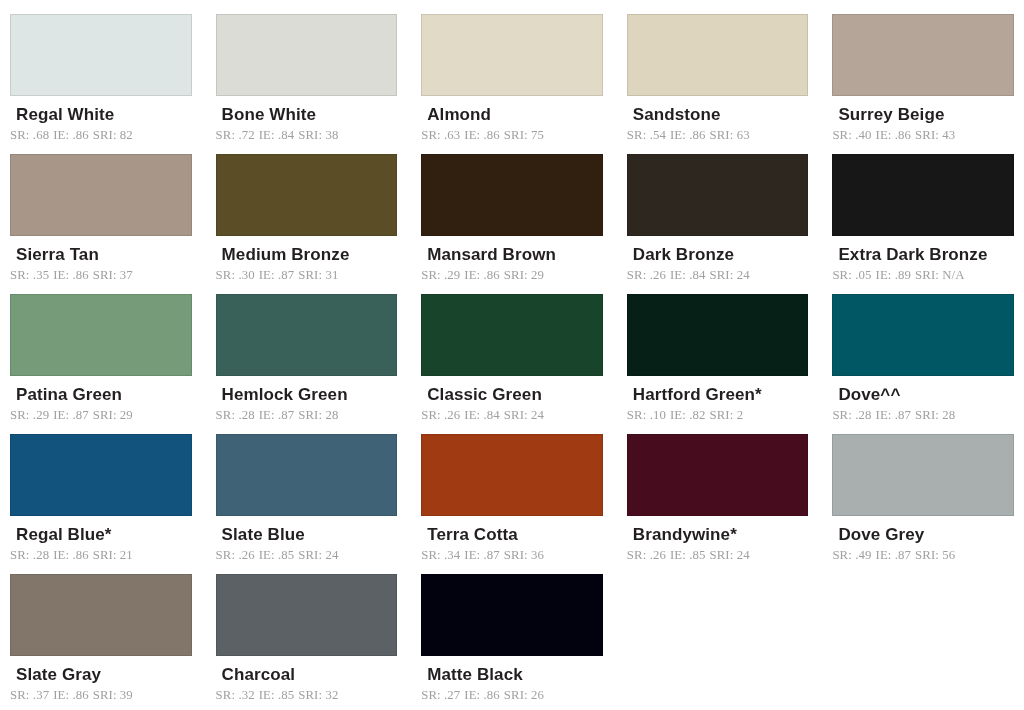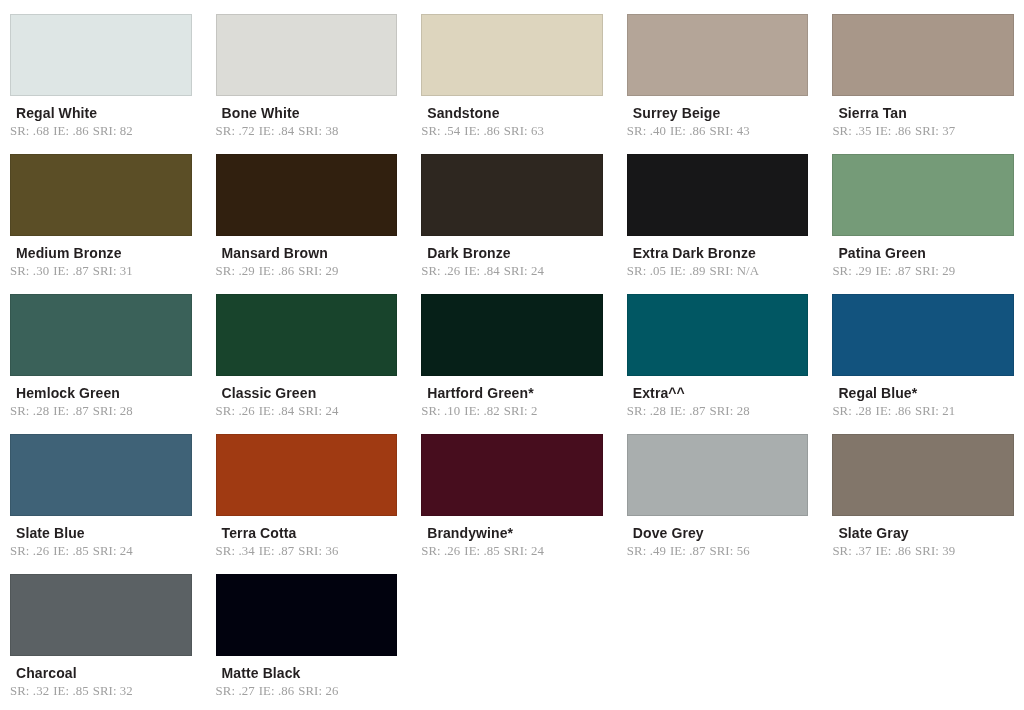--- a/index.html
+++ b/index.html
@@ -30,21 +30,21 @@
     align-items: stretch;
   }
   .swatch-chip {
     height: 82px;
     width: 100%;
     border: 1px solid rgba(0,0,0,0.10);
     box-sizing: border-box;
   }
   .swatch-name {
     margin-top: 9px;
-    font-size: 14px;
+    font-size: 17px;
     font-weight: bold;
     color: #231f20;
     line-height: 1.15;
     letter-spacing: 0.1px;
     white-space: nowrap;
     padding-left: 6px;
   }
   .swatch-metrics {
     margin-top: 3px;
     font-size: 12.8px;
@@ -62,20 +62,25 @@
 <div id="color-chart">
     <div class="swatch-cell">
       <div class="swatch-chip" style="background-color: rgb(222, 230, 229);"></div>
       <div class="swatch-name">Regal White</div>
       <div class="swatch-metrics"><span>SR:</span> <span>.68</span><span class="metric-gap"></span><span>IE:</span> <span>.86</span><span class="metric-gap"></span><span>SRI:</span> <span>82</span></div>
     </div>
     <div class="swatch-cell">
       <div class="swatch-chip" style="background-color: rgb(220, 220, 215);"></div>
       <div class="swatch-name">Bone White</div>
       <div class="swatch-metrics"><span>SR:</span> <span>.72</span><span class="metric-gap"></span><span>IE:</span> <span>.84</span><span class="metric-gap"></span><span>SRI:</span> <span>38</span></div>
+    </div>
+    <div class="swatch-cell">
+      <div class="swatch-chip" style="background-color: rgb(224, 218, 198);"></div>
+      <div class="swatch-name">Almond</div>
+      <div class="swatch-metrics"><span>SR:</span> <span>.63</span><span class="metric-gap"></span><span>IE:</span> <span>.86</span><span class="metric-gap"></span><span>SRI:</span> <span>75</span></div>
     </div>
     <div class="swatch-cell">
       <div class="swatch-chip" style="background-color: rgb(221, 213, 190);"></div>
       <div class="swatch-name">Sandstone</div>
       <div class="swatch-metrics"><span>SR:</span> <span>.54</span><span class="metric-gap"></span><span>IE:</span> <span>.86</span><span class="metric-gap"></span><span>SRI:</span> <span>63</span></div>
     </div>
     <div class="swatch-cell">
       <div class="swatch-chip" style="background-color: rgb(180, 165, 152);"></div>
       <div class="swatch-name">Surrey Beige</div>
       <div class="swatch-metrics"><span>SR:</span> <span>.40</span><span class="metric-gap"></span><span>IE:</span> <span>.86</span><span class="metric-gap"></span><span>SRI:</span> <span>43</span></div>
@@ -120,21 +125,21 @@
       <div class="swatch-name">Classic Green</div>
       <div class="swatch-metrics"><span>SR:</span> <span>.26</span><span class="metric-gap"></span><span>IE:</span> <span>.84</span><span class="metric-gap"></span><span>SRI:</span> <span>24</span></div>
     </div>
     <div class="swatch-cell">
       <div class="swatch-chip" style="background-color: rgb(6, 32, 24);"></div>
       <div class="swatch-name">Hartford Green*</div>
       <div class="swatch-metrics"><span>SR:</span> <span>.10</span><span class="metric-gap"></span><span>IE:</span> <span>.82</span><span class="metric-gap"></span><span>SRI:</span> <span>2</span></div>
     </div>
     <div class="swatch-cell">
       <div class="swatch-chip" style="background-color: rgb(1, 87, 99);"></div>
-      <div class="swatch-name">Extra^^</div>
+      <div class="swatch-name">Dove^^</div>
       <div class="swatch-metrics"><span>SR:</span> <span>.28</span><span class="metric-gap"></span><span>IE:</span> <span>.87</span><span class="metric-gap"></span><span>SRI:</span> <span>28</span></div>
     </div>
     <div class="swatch-cell">
       <div class="swatch-chip" style="background-color: rgb(18, 83, 126);"></div>
       <div class="swatch-name">Regal Blue*</div>
       <div class="swatch-metrics"><span>SR:</span> <span>.28</span><span class="metric-gap"></span><span>IE:</span> <span>.86</span><span class="metric-gap"></span><span>SRI:</span> <span>21</span></div>
     </div>
     <div class="swatch-cell">
       <div class="swatch-chip" style="background-color: rgb(63, 98, 119);"></div>
       <div class="swatch-name">Slate Blue</div>

